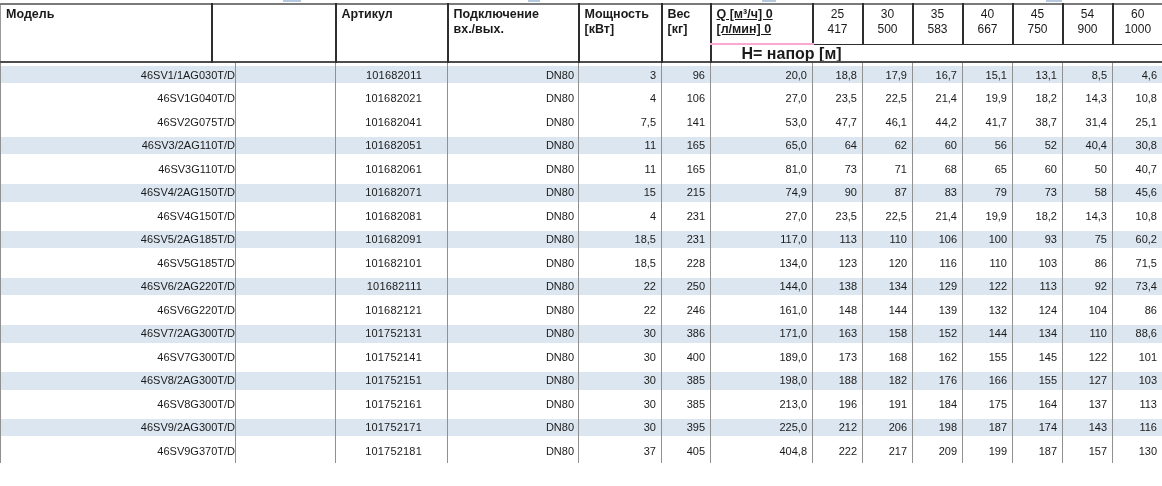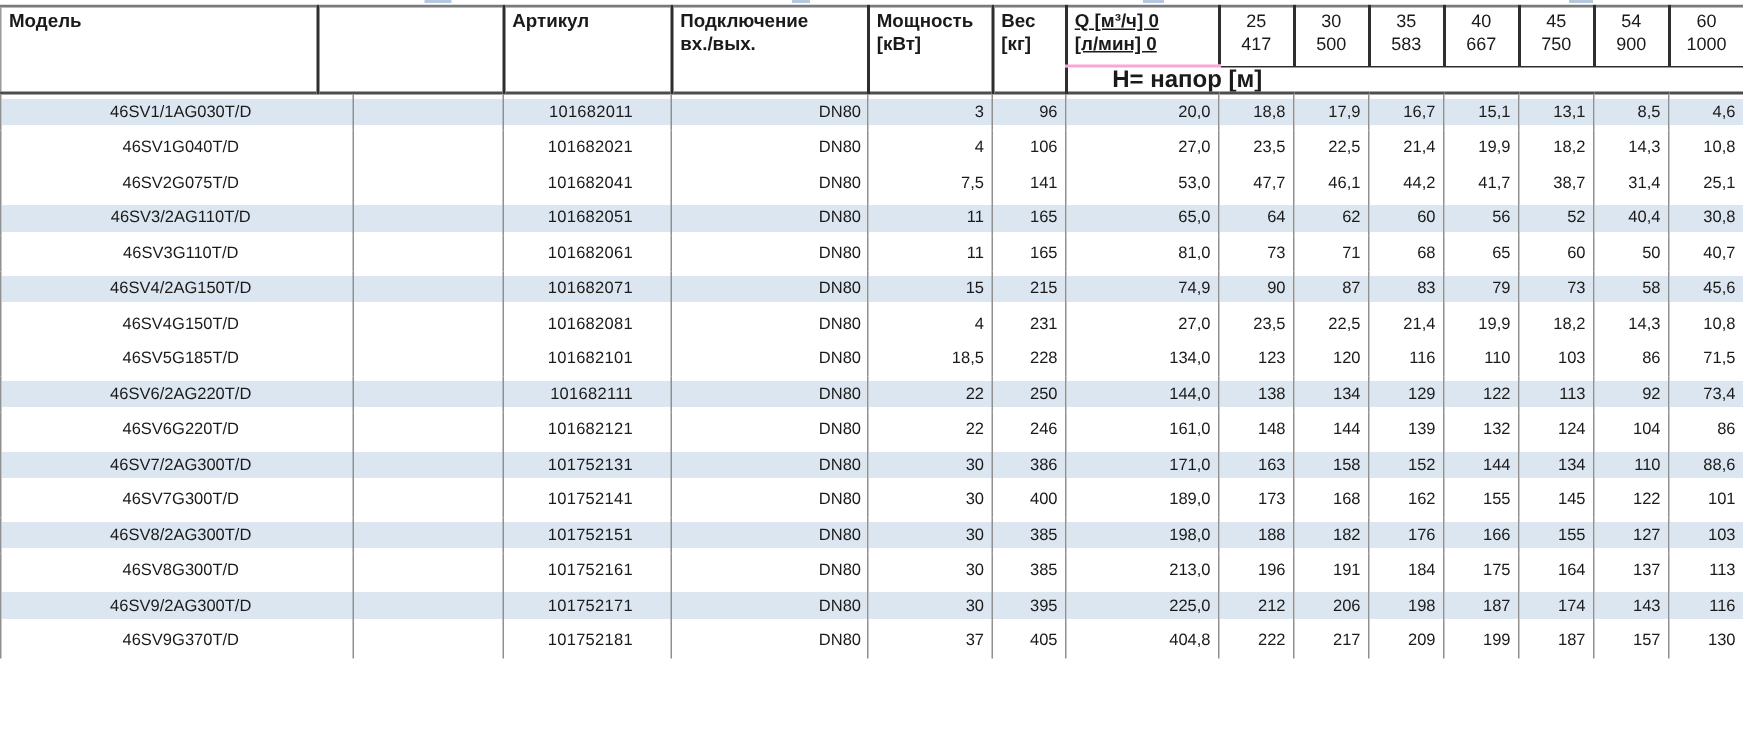--- a/index.html
+++ b/index.html
@@ -31,21 +31,21 @@
   }
   .hdr-table th.q-col { border-bottom: 2px solid #f9a8d4; text-decoration: underline; }
   .hdr-table th.h-span { font-size: 16px; padding: 1px 0 0 30px; vertical-align: middle; border-left: 2px solid #2e2e2e; }
 
   
   .body-table td {
     height: 23.5px; font-size: 11px; vertical-align: middle;
     border-left: 1px solid #909090; padding: 0 5px 0 0; text-align: right;
   }
   .body-table { border-left: 1px solid #909090; border-right: 1px solid #909090; }
-  .body-table td:first-child { border-left: none; text-align: center; padding: 0 0 0 5px; }
+  .body-table td:first-child { border-left: none; text-align: right; padding: 0 0 0 5px; }
   .body-table td.c-article { padding-right: 25px; letter-spacing: 0.2px; }
   .body-table td.c-conn { padding-right: 4px; }
   .body-table tr.zebra {
     background: linear-gradient(to bottom,
       #ffffff 0px, #ffffff 3px,
       #dce6f0 3px, #dce6f0 20.5px,
       #ffffff 20.5px, #ffffff 23.5px);
   }
 </style>
 </head>
@@ -254,20 +254,36 @@
         <td>231</td>
         <td>27,0</td>
         <td>23,5</td>
         <td>22,5</td>
         <td>21,4</td>
         <td>19,9</td>
         <td>18,2</td>
         <td>14,3</td>
         <td>10,8</td>
       </tr>
+      <tr class="zebra">
+        <td>46SV5/2AG185T/D</td>
+        <td></td>
+        <td class="c-article">101682091</td>
+        <td class="c-conn">DN80</td>
+        <td>18,5</td>
+        <td>231</td>
+        <td>117,0</td>
+        <td>113</td>
+        <td>110</td>
+        <td>106</td>
+        <td>100</td>
+        <td>93</td>
+        <td>75</td>
+        <td>60,2</td>
+      </tr>
       <tr>
         <td>46SV5G185T/D</td>
         <td></td>
         <td class="c-article">101682101</td>
         <td class="c-conn">DN80</td>
         <td>18,5</td>
         <td>228</td>
         <td>134,0</td>
         <td>123</td>
         <td>120</td>

